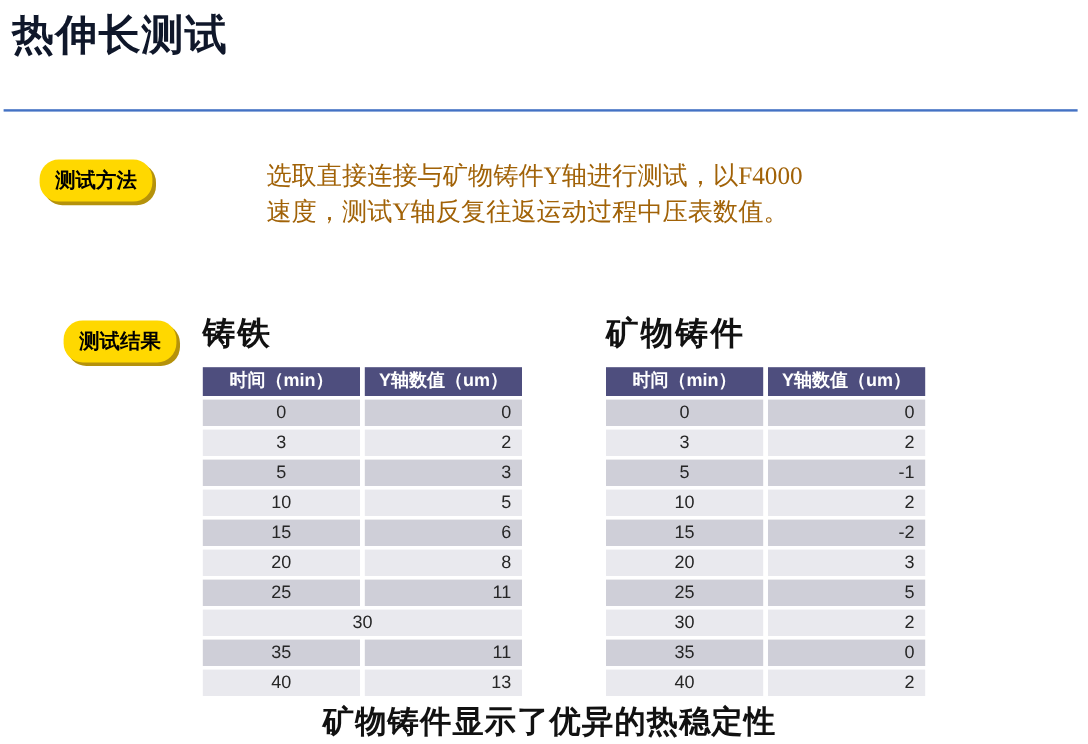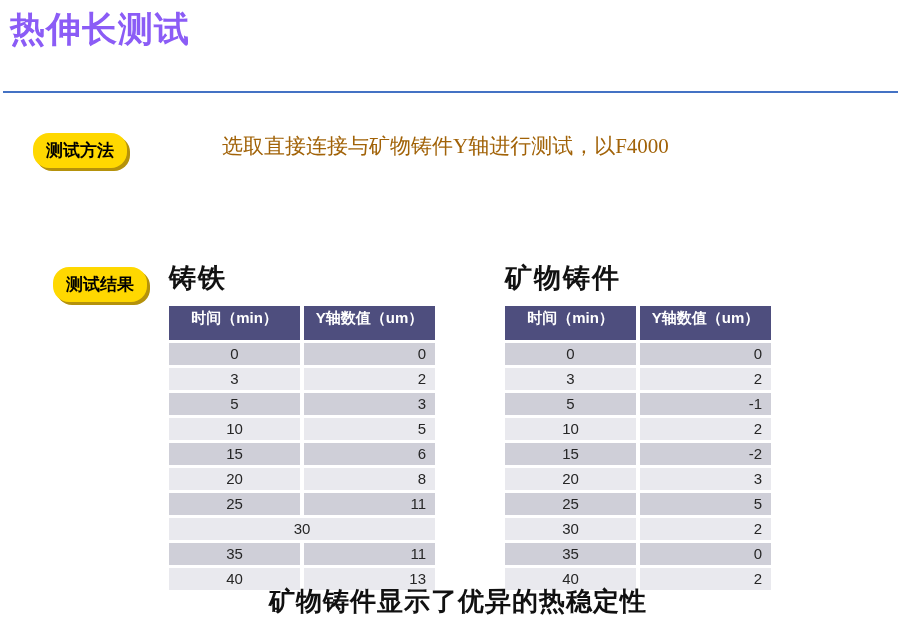--- a/index.html
+++ b/index.html
@@ -6,21 +6,21 @@
   .slide{
     position:relative;
     width:907px;height:620px;
     background:#ffffff;
     overflow:hidden;
     font-family:"Liberation Sans", sans-serif;
   }
   .title{
     position:absolute;left:10px;top:6px;margin:0;
     font-family:"Liberation Sans", sans-serif;
-    font-weight:900;font-size:35px;color:#8b5cf6;
+    font-weight:900;font-size:35px;color:#0f172a;
     letter-spacing:1px;
     text-align:right;
   }
   .rule{
     position:absolute;left:3px;top:91px;
     width:895px;height:2px;background:#4472C4;
   }
   .badge{
     position:absolute;
     background:#FFD800;
@@ -45,21 +45,21 @@
     height:50px;line-height:44px;
     font-family:"Liberation Serif", serif;
     font-weight:bold;font-size:27px;color:#111;
     letter-spacing:2px;
   }
   .trow{display:flex;gap:4px;margin-bottom:3px;}
   .cell{flex:1 1 50%;}
   .thead .cell{
     background:#4E4E7E;color:#fff;
     font-weight:bold;font-size:15px;
-    height:34px;line-height:24px;text-align:center;
+    height:24px;line-height:24px;text-align:center;
     white-space:nowrap;
   }
   .tbody .trow:nth-child(odd) .cell{background:#CFCFD8;}
   .tbody .trow:nth-child(even) .cell{background:#E9E9EE;}
   .tbody .cell{
     height:22px;line-height:22px;
     font-size:15px;color:#262626;
   }
   .tbody .c-time{text-align:center;}
   .tbody .c-val{text-align:right;padding-right:9px;box-sizing:border-box;}
@@ -75,20 +75,21 @@
 <body>
 
 <div class="slide">
 
   <h1 class="title">热伸长测试</h1>
   <div class="rule"></div>
 
   <div class="badge badge-method">测试方法</div>
   <div class="method-text">
     <div>选取直接连接与矿物铸件Y轴进行测试，以F4000</div>
+    <div>速度，测试Y轴反复往返运动过程中压表数值。</div>
   </div>
 
   <div class="badge badge-results">测试结果</div>
 
   <div class="table-block tb-left">
     <div class="table-title">铸铁</div>
     <div class="trow thead">
       <div class="cell c-time">时间（min）</div>
       <div class="cell c-val">Y轴数值（um）</div>
     </div>

